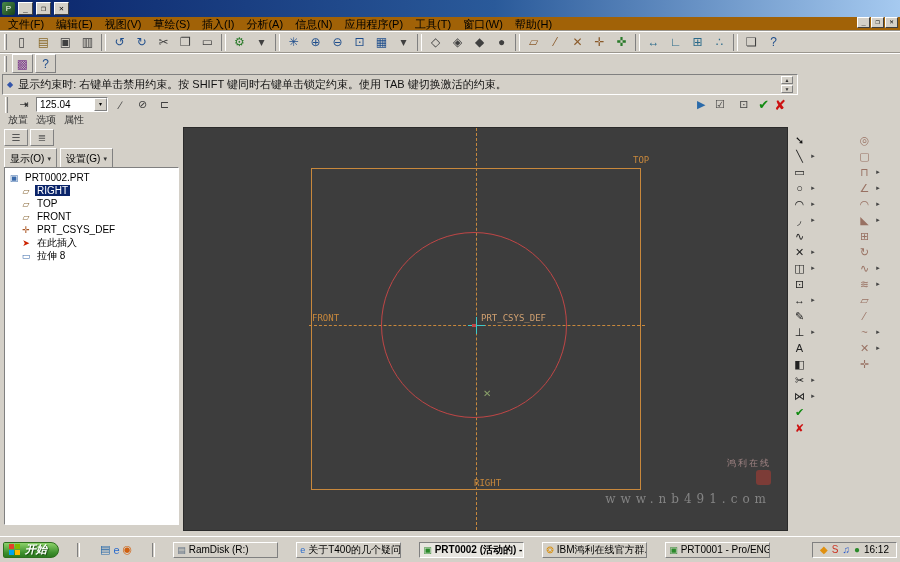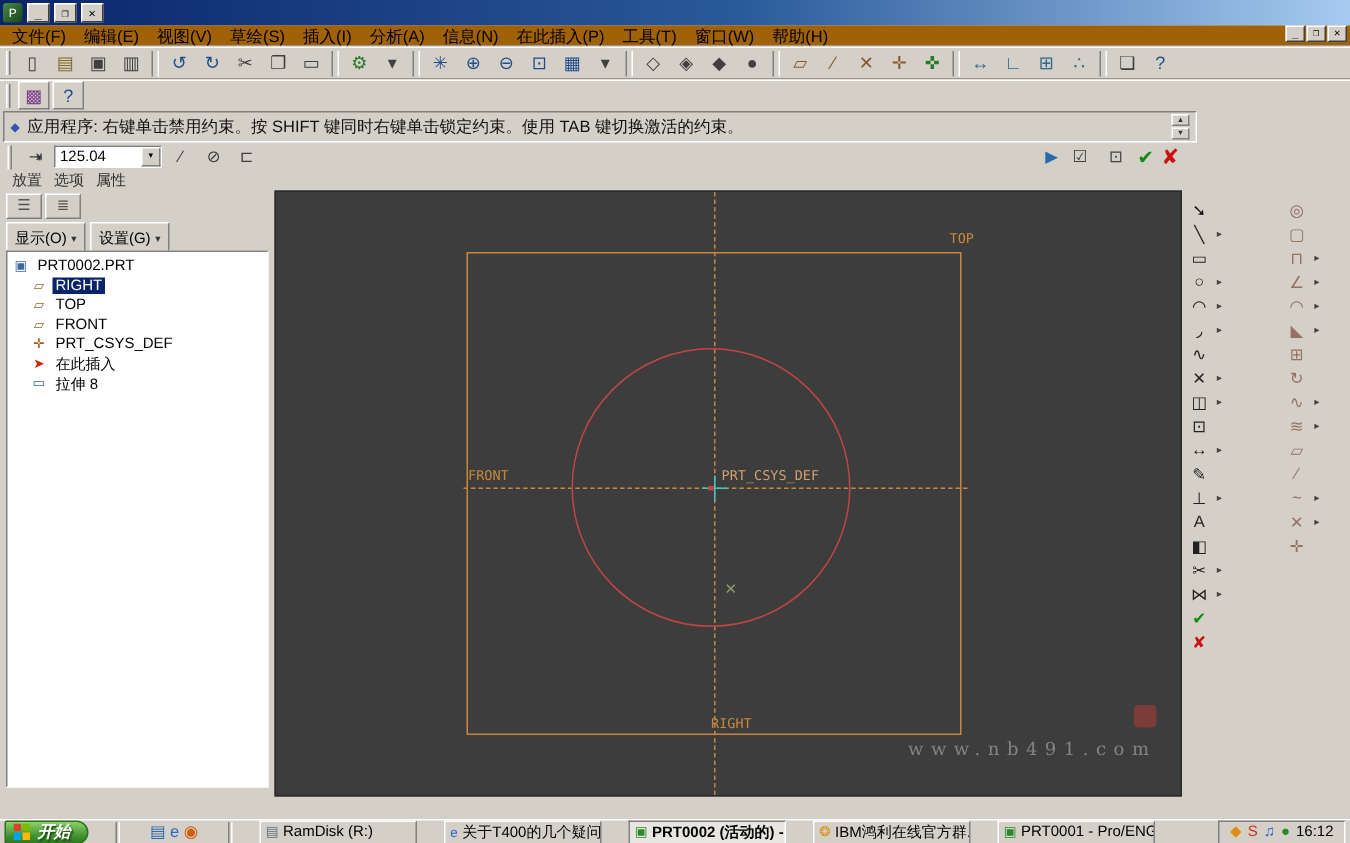--- a/index.html
+++ b/index.html
@@ -78,21 +78,21 @@
 
 #righttools{position:absolute;top:130px;left:788px;width:112px;height:404px;background:#d4d0c8}
 .rt-col{position:absolute;top:2px;display:flex;flex-direction:column}
 #rt-a{left:3px}
 #rt-b{left:68px}
 .rtool{display:flex;align-items:center;height:16px}
 .rtool .g{width:17px;text-align:center;font-size:11px;color:#222}
 .rtool .fly{width:10px;font-size:7px;color:#444;text-align:center}
 #rt-b .g{color:#8a5a4a;opacity:.8}
 
-#taskbar{position:absolute;left:0;right:0;bottom:0;height:16px;background:#d4d0c8;border-top:1px solid #fff;display:flex;align-items:center;gap:18px;padding:1px 3px}
+#taskbar{position:absolute;left:0;right:0;bottom:0;height:26px;background:#d4d0c8;border-top:1px solid #fff;display:flex;align-items:center;gap:18px;padding:1px 3px}
 #startbtn{height:16px;display:flex;align-items:center;gap:4px;padding:0 11px 0 5px;background:linear-gradient(#8cd26a,#3d8f2d 70%,#2d7a20);border-radius:2px 9px 9px 2px;color:#fff;font-weight:bold;font-style:italic;font-size:11px;border:1px solid #2d6f1d;text-shadow:1px 1px 1px #1a4a12}
 #quicklaunch{display:flex;gap:3px;align-items:center;padding:0 2px}
 .ql{font-size:11px}
 .qdiv{width:3px;height:14px;border-left:1px solid #808080;border-right:1px solid #fff}
 .task{width:105px;height:16px;background:#d4d0c8;border:1px solid;border-color:#fff #808080 #808080 #fff;display:flex;align-items:center;gap:3px;padding:0 3px;font-size:10px;overflow:hidden;white-space:nowrap;flex:none}
 .task .ticn{font-size:9px}
 .task.active{border-color:#808080 #fff #fff #808080;background:#e8e6e0;font-weight:bold}
 #tray{margin-left:auto;height:16px;border:1px solid;border-color:#808080 #fff #fff #808080;display:flex;align-items:center;gap:4px;padding:0 7px;font-size:10px}
 #clock{font-size:10px}
 </style>
@@ -107,21 +107,21 @@
 </div>
 
 <div id="menubar">
   <span class="menu-item">文件(F)</span>
     <span class="menu-item">编辑(E)</span>
     <span class="menu-item">视图(V)</span>
     <span class="menu-item">草绘(S)</span>
     <span class="menu-item">插入(I)</span>
     <span class="menu-item">分析(A)</span>
     <span class="menu-item">信息(N)</span>
-    <span class="menu-item">在此插入(P)</span>
+    <span class="menu-item">应用程序(P)</span>
     <span class="menu-item">工具(T)</span>
     <span class="menu-item">窗口(W)</span>
     <span class="menu-item">帮助(H)</span>
   <span class="spacer"></span>
   <span class="mdibtn">_</span>
   <span class="mdibtn">❐</span>
   <span class="mdibtn">✕</span>
 </div>
 
 <div id="toolbar1">
@@ -168,21 +168,21 @@
 </div>
 
 <div id="toolbar2">
   <span class="grip"></span>
   <span class="tbtn raised" style="color: rgb(122, 58, 138);">▩</span>
     <span class="tbtn raised" style="color: rgb(31, 78, 140);">?</span>
 </div>
 
 <div id="msgpanel">
   <span id="msg-bullet">◆</span>
-  <span id="msg-text">应用程序: 右键单击禁用约束。按 SHIFT 键同时右键单击锁定约束。使用 TAB 键切换激活的约束。</span>
+  <span id="msg-text">显示约束时: 右键单击禁用约束。按 SHIFT 键同时右键单击锁定约束。使用 TAB 键切换激活的约束。</span>
   <span id="msg-scroll">
     <span class="mscroll">▲</span>
     <span class="mscroll">▼</span>
   </span>
 </div>
 
 <div id="dashrow">
   <span class="grip"></span>
   <span class="dash-btn raised">
       <span>⇥</span>
@@ -264,20 +264,21 @@
   <div id="sk-circle"></div>
   <div class="csys-v"></div>
   <div class="csys-h"></div>
   <div class="csys-r"></div>
   <span class="sklbl" id="lbl-top">TOP</span>
   <span class="sklbl" id="lbl-front">FRONT</span>
   <span class="sklbl" id="lbl-right">RIGHT</span>
   <span class="sklbl" id="lbl-csys">PRT_CSYS_DEF</span>
   <span id="point-x">✕</span>
   <div id="wm">
+    <div class="wm-cn">鸿利在线</div>
     <div class="wm-row">
       <span class="wm-seal"></span>
     </div>
     <div class="wm-url">www.nb491.com</div>
   </div>
 </div>
 
 <div id="righttools">
   <div class="rt-col" id="rt-a">
     <span class="rtool">

